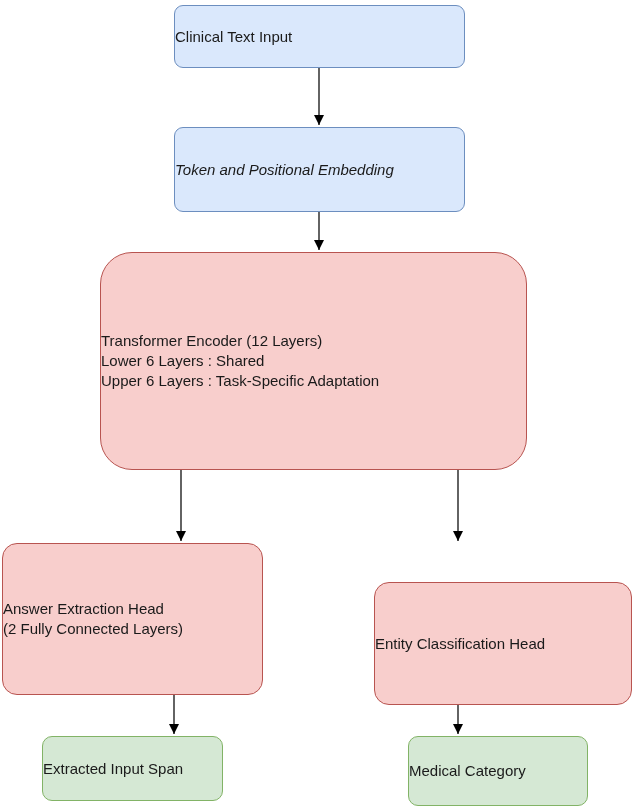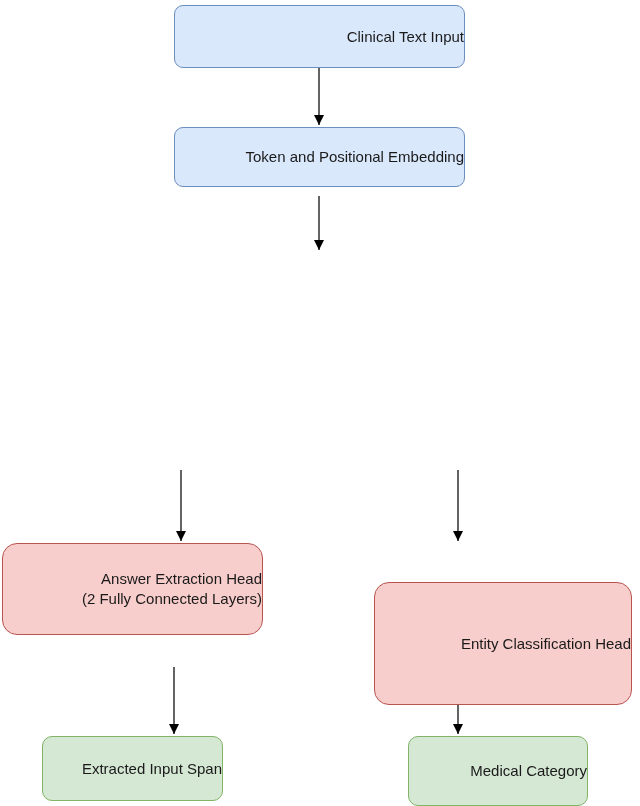--- a/index.html
+++ b/index.html
@@ -30,44 +30,44 @@
   }
   .arrowhead-path {
     fill: var(--arrow-head, #000000);
     stroke: none;
   }
   .node {
     position: absolute;
     box-sizing: border-box;
     display: flex;
     flex-direction: column;
-    align-items: flex-end;
+    align-items: flex-start;
     justify-content: center;
     text-align: center;
     font-size: 15px;
     line-height: 20px;
     color: #1a1a1a;
   }
   .node span { display: block; }
   .node-blue {
     background: var(--blue-fill, #dae8fc);
     border: 1.5px solid var(--blue-border, #6c8ebf);
   }
   .node-red {
     background: var(--red-fill, #f8cecc);
     border: 1.5px solid var(--red-border, #b85450);
   }
   .node-green {
     background: var(--green-fill, #d5e8d4);
     border: 1.5px solid var(--green-border, #82b366);
   }
   .n-clinical   { left: 174px; top: 5px;   width: 291px; height: 63px;  border-radius: 9px;  }
-  .n-embedding  { left: 174px; top: 127px; width: 291px; height: 60px;  border-radius: 9px;  }
+  .n-embedding  { left: 174px; top: 127px; width: 291px; height: 85px;  border-radius: 9px; font-style: italic;  }
   .n-encoder    { left: 100px; top: 252px; width: 427px; height: 218px; border-radius: 32px; }
-  .n-ans-head   { left: 2px;   top: 543px; width: 261px; height: 92px; border-radius: 15px; }
+  .n-ans-head   { left: 2px;   top: 543px; width: 261px; height: 152px; border-radius: 15px; }
   .n-ent-head   { left: 374px; top: 543px; width: 258px; height: 123px; border-radius: 15px; margin-top: 39px; }
   .n-ans-out    { left: 42px;  top: 736px; width: 181px; height: 65px;  border-radius: 10px; }
   .n-cat-out    { left: 408px; top: 736px; width: 180px; height: 70px;  border-radius: 10px; }
 </style>
 </head>
 <body>
 
 <div class="canvas">
 
   <svg class="arrows-layer" width="640" height="806" viewBox="0 0 640 806" xmlns="http://www.w3.org/2000/svg">
@@ -85,20 +85,25 @@
   </svg>
 
   <div class="node node-blue n-clinical">
     <span>Clinical Text Input</span>
   </div>
 
   <div class="node node-blue n-embedding">
     <span>Token and Positional Embedding</span>
   </div>
 
+  <div class="node node-red n-encoder">
+    <span>Transformer Encoder (12 Layers)</span>
+    <span>Lower 6 Layers : Shared</span>
+    <span>Upper 6 Layers : Task-Specific Adaptation</span>
+  </div>
 
   <div class="node node-red n-ans-head">
     <span>Answer Extraction Head</span>
     <span>(2 Fully Connected Layers)</span>
   </div>
 
   <div class="node node-red n-ent-head">
     <span>Entity Classification Head</span>
   </div>
 

